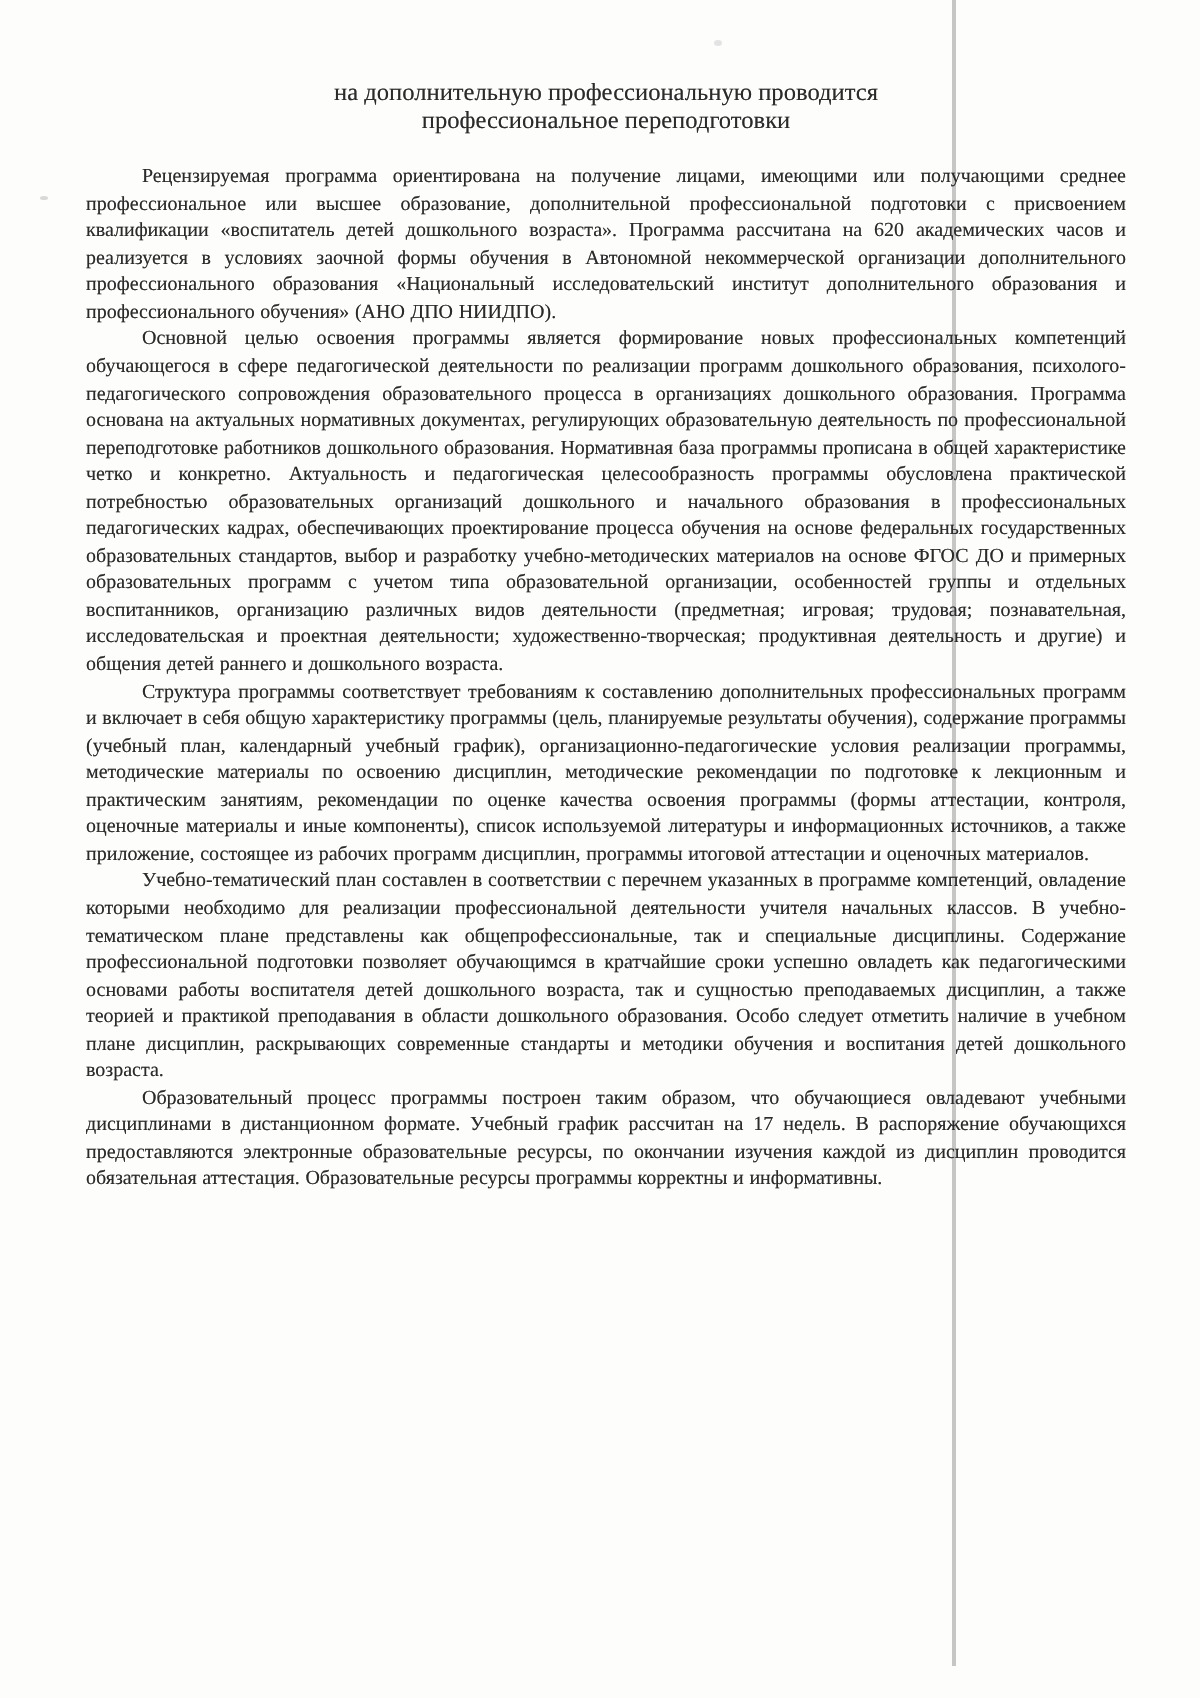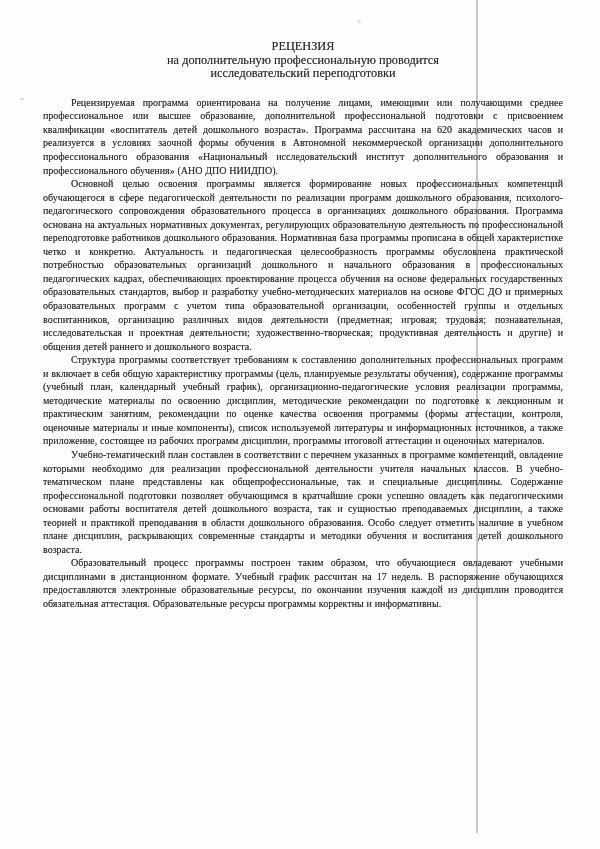--- a/index.html
+++ b/index.html
@@ -62,23 +62,22 @@
 
 <div class="page">
 
   <div class="scan-line"></div>
   <div class="speck s1"></div>
   <div class="speck s2"></div>
 
   <div class="content">
 
     <div class="title-block">
-      <div class="title-line">РЕЦЕНЗИЯ</div>
       <div class="title-line">на дополнительную профессиональную проводится</div>
-      <div class="title-line">исследовательский переподготовки</div>
+      <div class="title-line">профессиональное переподготовки</div>
     </div>
 
     <p class="para">Рецензируемая программа ориентирована на получение лицами, имеющими или получающими среднее профессиональное или высшее образование, дополнительной профессиональной подготовки с присвоением квалификации «воспитатель детей дошкольного возраста». Программа рассчитана на 620 академических часов и реализуется в условиях заочной формы обучения в Автономной некоммерческой организации дополнительного профессионального образования «Национальный исследовательский институт дополнительного образования и профессионального обучения» (АНО ДПО НИИДПО).</p>
     <p class="para">Основной целью освоения программы является формирование новых профессиональных компетенций обучающегося в сфере педагогической деятельности по реализации программ дошкольного образования, психолого-педагогического сопровождения образовательного процесса в организациях дошкольного образования. Программа основана на актуальных нормативных документах, регулирующих образовательную деятельность по профессиональной переподготовке работников дошкольного образования. Нормативная база программы прописана в общей характеристике четко и конкретно. Актуальность и педагогическая целесообразность программы обусловлена практической потребностью образовательных организаций дошкольного и начального образования в профессиональных педагогических кадрах, обеспечивающих проектирование процесса обучения на основе федеральных государственных образовательных стандартов, выбор и разработку учебно-методических материалов на основе ФГОС ДО и примерных образовательных программ с учетом типа образовательной организации, особенностей группы и отдельных воспитанников, организацию различных видов деятельности (предметная; игровая; трудовая; познавательная, исследовательская и проектная деятельности; художественно-творческая; продуктивная деятельность и другие) и общения детей раннего и дошкольного возраста.</p>
     <p class="para">Структура программы соответствует требованиям к составлению дополнительных профессиональных программ и включает в себя общую характеристику программы (цель, планируемые результаты обучения), содержание программы (учебный план, календарный учебный график), организационно-педагогические условия реализации программы, методические материалы по освоению дисциплин, методические рекомендации по подготовке к лекционным и практическим занятиям, рекомендации по оценке качества освоения программы (формы аттестации, контроля, оценочные материалы и иные компоненты), список используемой литературы и информационных источников, а также приложение, состоящее из рабочих программ дисциплин, программы итоговой аттестации и оценочных материалов.</p>
     <p class="para">Учебно-тематический план составлен в соответствии с перечнем указанных в программе компетенций, овладение которыми необходимо для реализации профессиональной деятельности учителя начальных классов. В учебно-тематическом плане представлены как общепрофессиональные, так и специальные дисциплины. Содержание профессиональной подготовки позволяет обучающимся в кратчайшие сроки успешно овладеть как педагогическими основами работы воспитателя детей дошкольного возраста, так и сущностью преподаваемых дисциплин, а также теорией и практикой преподавания в области дошкольного образования. Особо следует отметить наличие в учебном плане дисциплин, раскрывающих современные стандарты и методики обучения и воспитания детей дошкольного возраста.</p>
     <p class="para">Образовательный процесс программы построен таким образом, что обучающиеся овладевают учебными дисциплинами в дистанционном формате. Учебный график рассчитан на 17 недель. В распоряжение обучающихся предоставляются электронные образовательные ресурсы, по окончании изучения каждой из дисциплин проводится обязательная аттестация. Образовательные ресурсы программы корректны и информативны.</p>
 
   </div>
 </div>

